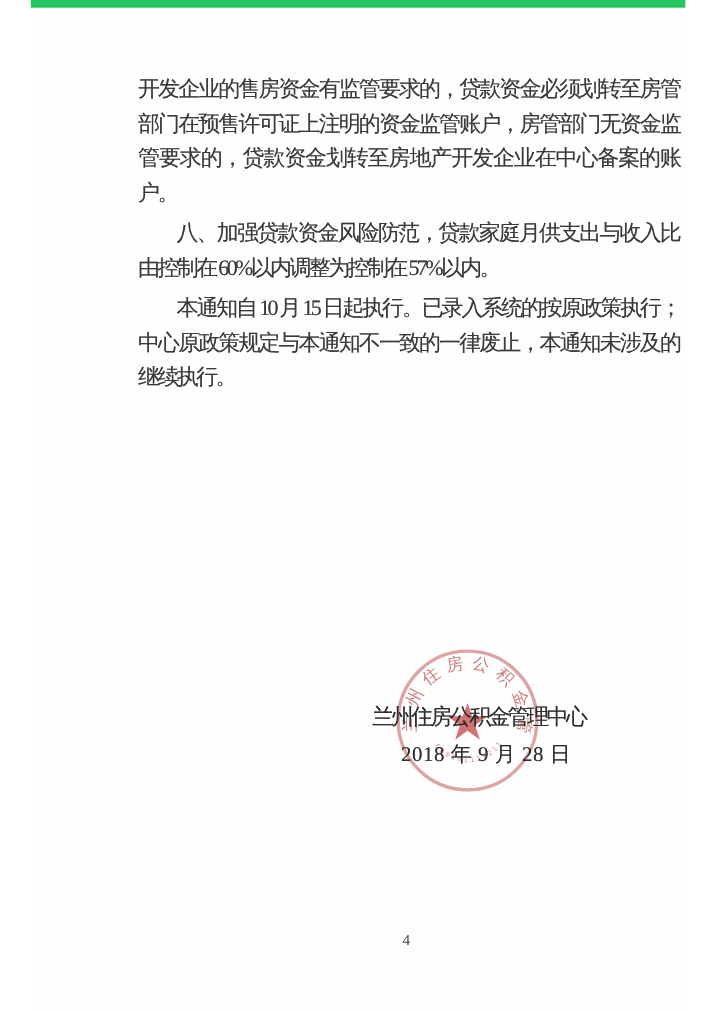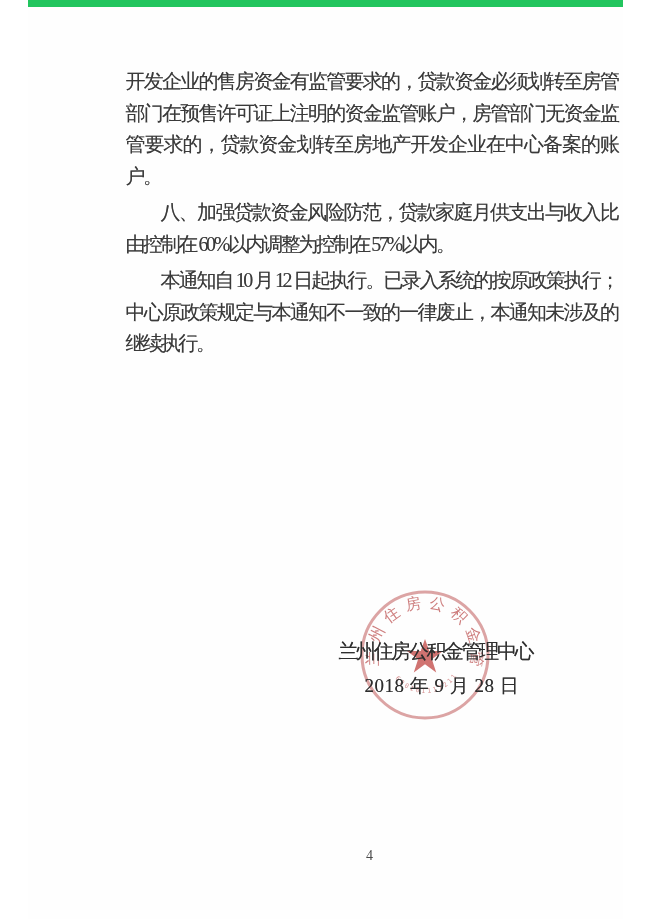--- a/index.html
+++ b/index.html
@@ -86,21 +86,21 @@
   }
 </style>
 </head>
 <body>
 
 <div class="page">
 
   <div class="body-text">
     <p>开发企业的售房资金有监管要求的，贷款资金必须划转至房管部门在预售许可证上注明的资金监管账户，房管部门无资金监管要求的，贷款资金划转至房地产开发企业在中心备案的账户。</p>
     <p class="indent">八、加强贷款资金风险防范，贷款家庭月供支出与收入比由控制在 60%以内调整为控制在 57%以内。</p>
-    <p class="indent">本通知自 10 月 12 日起执行。已录入系统的按原政策执行；中心原政策规定与本通知不一致的一律废止，本通知未涉及的继续执行。</p>
+    <p class="indent">本通知自 10 月 15 日起执行。已录入系统的按原政策执行；中心原政策规定与本通知不一致的一律废止，本通知未涉及的继续执行。</p>
   </div>
 
   <svg class="seal" viewBox="0 0 140 140" width="140" height="140" aria-hidden="true">
 
     <circle cx="70" cy="70" r="63" fill="none" stroke="rgba(186,74,74,0.5)" stroke-width="3"></circle>
 
     <polygon fill="rgba(196,80,78,0.8)" points="70,54 74.3,66.1 88.1,66.1 76.9,74.3 81.2,87.4 70,79.3 58.8,87.4 63.1,74.3 51.9,66.1 65.7,66.1"></polygon>
 
     <defs>
       <path id="arcTop" d="M 25.1 83.7 A 47 47 0 1 1 114.9 83.7" fill="none"></path>

